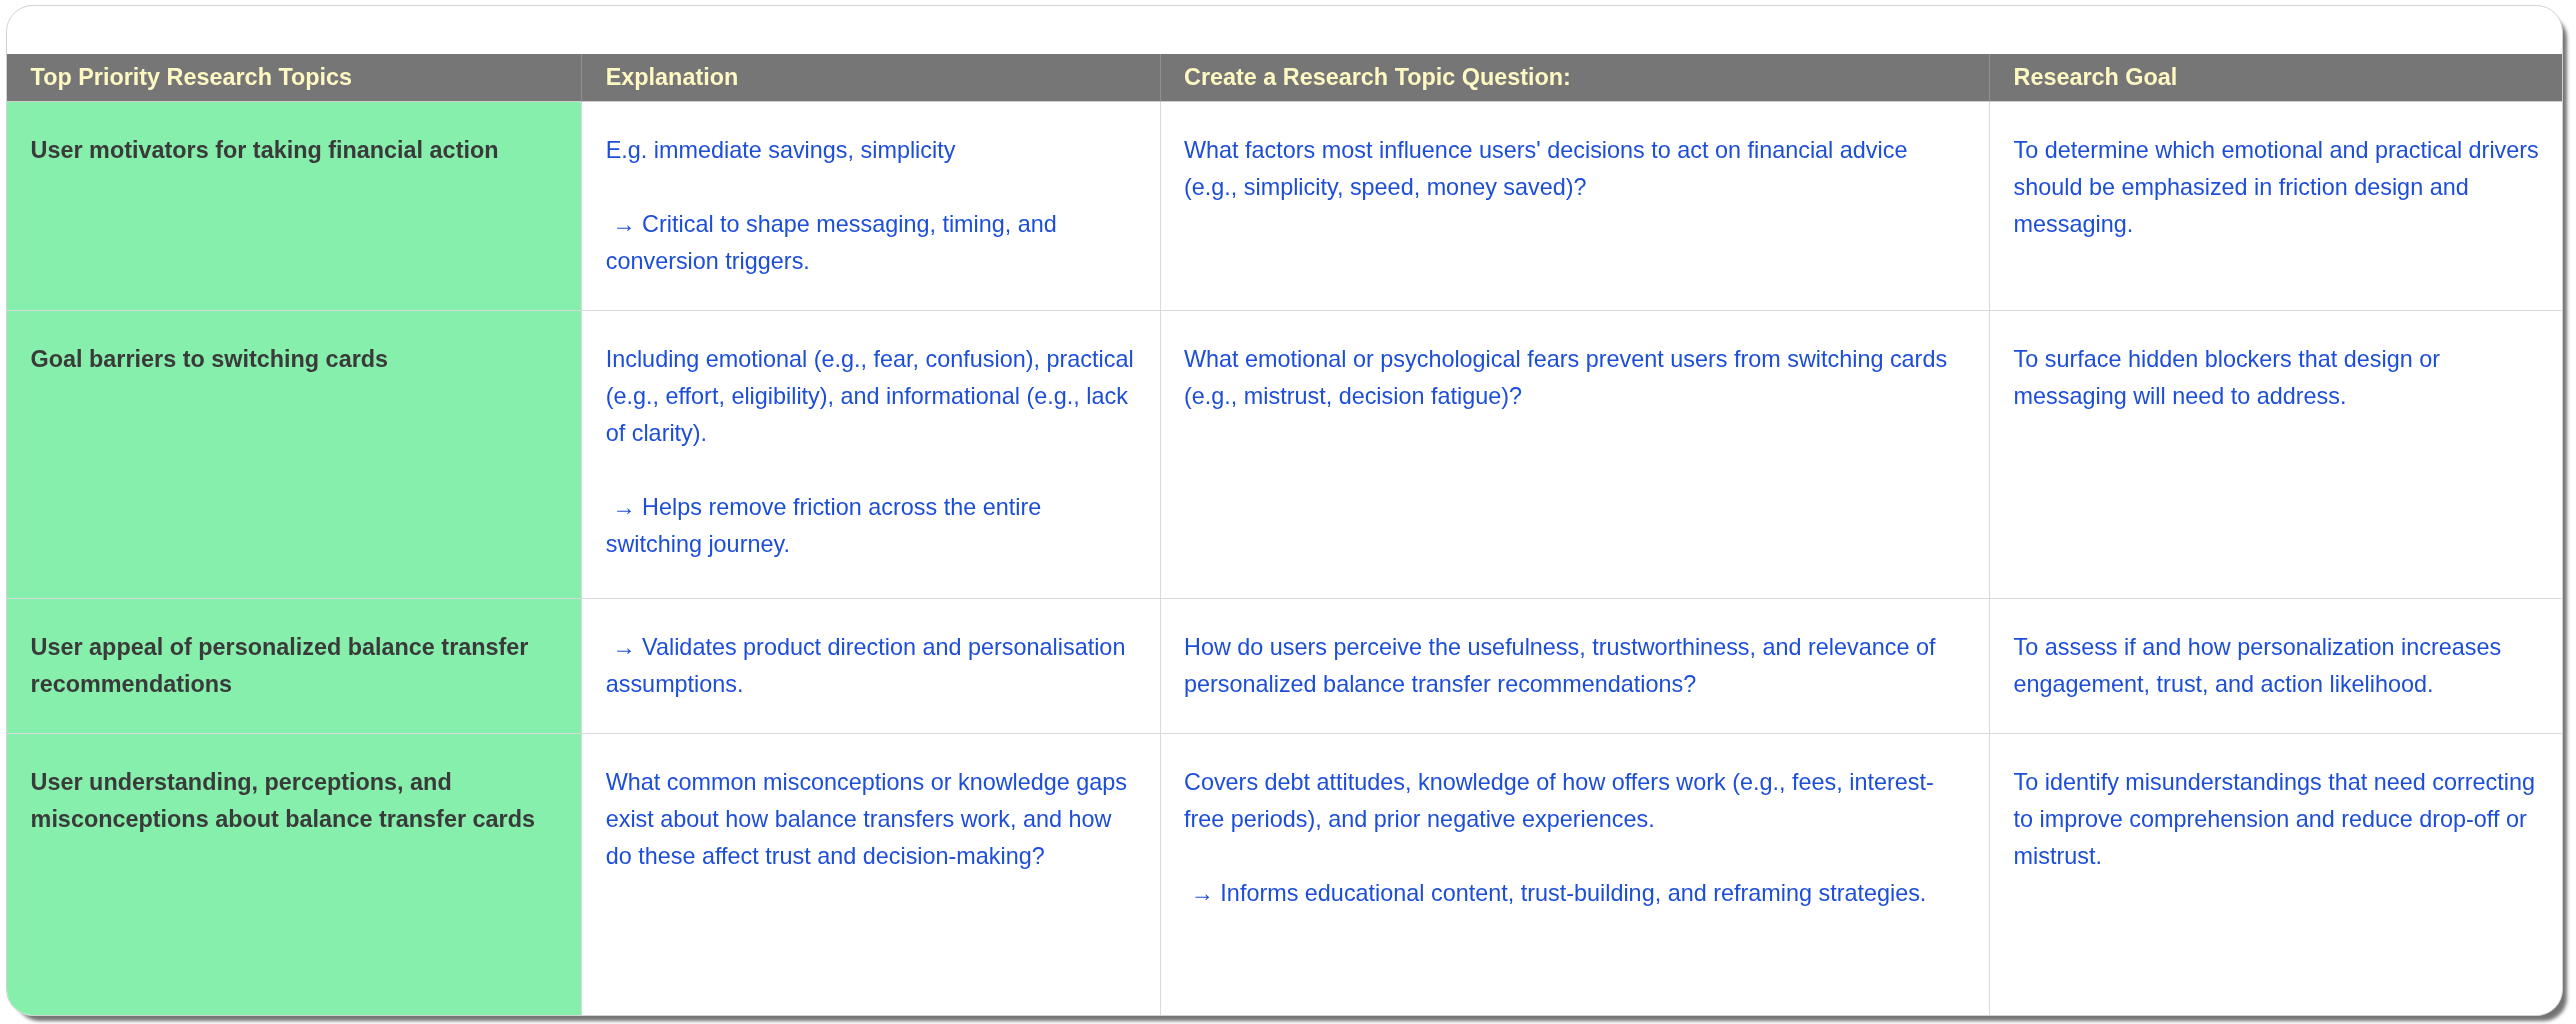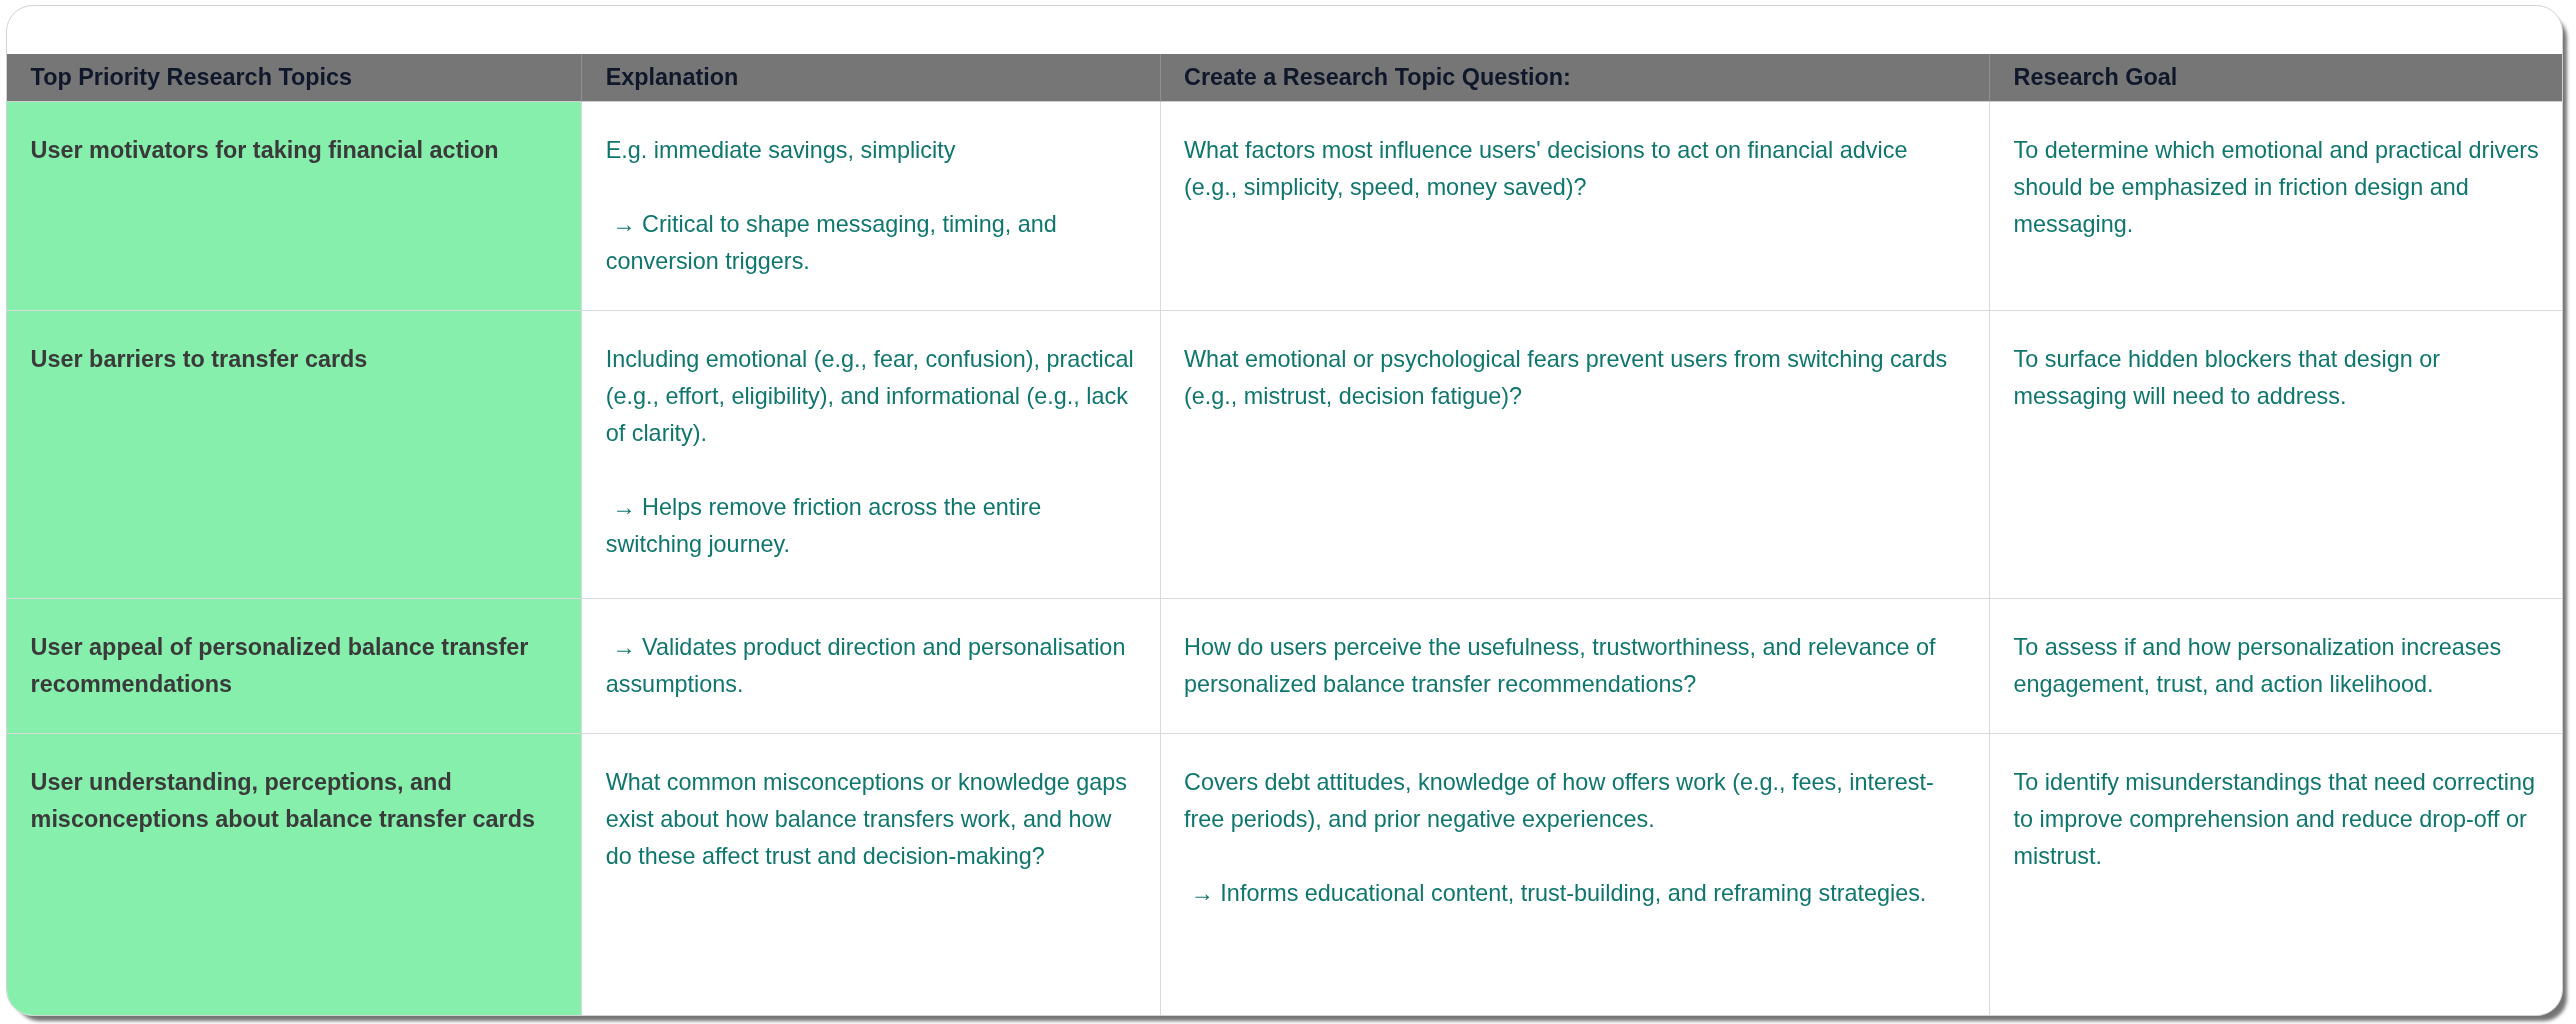--- a/index.html
+++ b/index.html
@@ -29,30 +29,30 @@
     box-shadow: 7px 7.8px 3.9px -3.1px rgba(0,0,0,0.55);
   }
 
   .cell {
     box-sizing: border-box;
     border-right: 1.6px solid #dadada;
     border-bottom: 1.6px solid #dadada;
     padding: 30px 23.4px 15.6px 23.4px;
     font-size: 23.4px;
     line-height: 37px;
-    color: #0f766e;
+    color: #1d4ed8;
     white-space: pre-wrap;
     overflow: hidden;
   }
   .cell:nth-child(4n) { border-right: none; }
   .cell:nth-child(n+17) { border-bottom: none; }
 
   .th {
     background: #767676;
-    color: #0f172a;
+    color: #fef9c3;
     font-weight: bold;
     display: flex;
     align-items: center;
     padding-top: 0;
     padding-bottom: 0;
     border-right: 1.6px solid #909090;
     border-bottom: 1.6px solid #cfcfcf;
     margin-top: 48px;
   }
   .th:nth-child(4n) { border-right: none; text-align: center; }
@@ -73,21 +73,21 @@
   <div class="cell th">Create a Research Topic Question:</div>
   <div class="cell th">Research Goal</div>
 
   <div class="cell col1">User motivators for taking financial action</div>
   <div class="cell">E.g. immediate savings, simplicity
 
  → Critical to shape messaging, timing, and conversion triggers.</div>
   <div class="cell">What factors most influence users' decisions to act on financial advice (e.g., simplicity, speed, money saved)?</div>
   <div class="cell">To determine which emotional and practical drivers should be emphasized in friction design and messaging.</div>
 
-  <div class="cell col1">User barriers to transfer cards</div>
+  <div class="cell col1">Goal barriers to switching cards</div>
   <div class="cell">Including emotional (e.g., fear, confusion), practical (e.g., effort, eligibility), and informational (e.g., lack of clarity).
 
  → Helps remove friction across the entire switching journey.</div>
   <div class="cell">What emotional or psychological fears prevent users from switching cards (e.g., mistrust, decision fatigue)?</div>
   <div class="cell">To surface hidden blockers that design or messaging will need to address.</div>
 
   <div class="cell col1">User appeal of personalized balance transfer recommendations</div>
   <div class="cell"> → Validates product direction and personalisation assumptions.</div>
   <div class="cell">How do users perceive the usefulness, trustworthiness, and relevance of personalized balance transfer recommendations?</div>
   <div class="cell">To assess if and how personalization increases engagement, trust, and action likelihood.</div>

